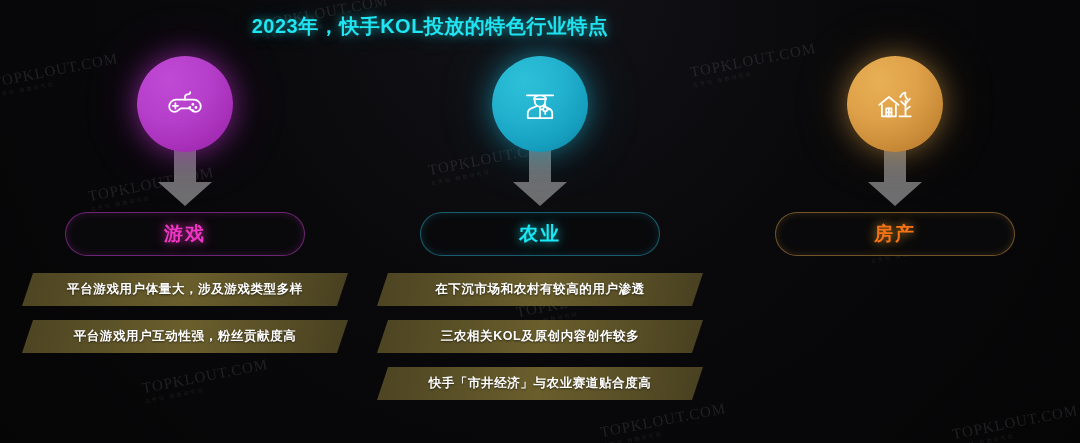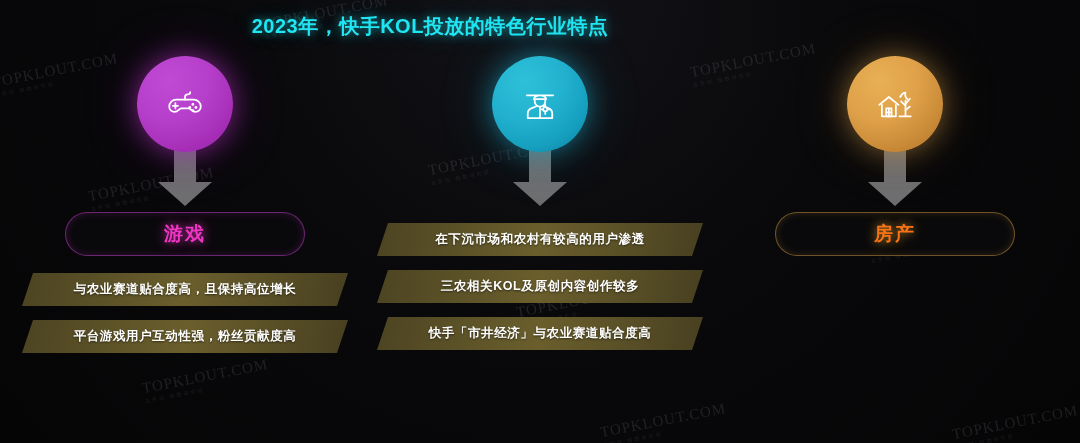--- a/index.html
+++ b/index.html
@@ -251,21 +251,21 @@
       <div class="arrow">
         <svg viewBox="0 0 58 62">
           <path d="M18 0 H40 V38 H56 L29 62 L2 38 H18 Z" fill="#6e6e70"></path>
         </svg>
       </div>
       <div class="pill p-game">
         <span class="pill-label lbl-game">游戏</span>
       </div>
       <div class="bars">
         <div class="bar">
-          <span class="bar-text">与农业赛道贴合度高，且保持高位增长</span>
+          <span class="bar-text">平台游戏用户体量大，涉及游戏类型多样</span>
         </div>
         <div class="bar">
           <span class="bar-text">平台游戏用户互动性强，粉丝贡献度高</span>
         </div>
       </div>
     </div>
 
     <div class="column">
       <div class="circle-wrap">
         <div class="circle c-agri">
@@ -276,20 +276,23 @@
             <path d="M24 27v13"></path>
             <circle cx="30" cy="30" r="2.4"></circle>
             <path d="M30 26.2v-1.6M30 33.8v1.6M26.8 30h-1.6M33.2 30h1.6"></path>
           </svg>
         </div>
       </div>
       <div class="arrow">
         <svg viewBox="0 0 58 62">
           <path d="M18 0 H40 V38 H56 L29 62 L2 38 H18 Z" fill="#6e6e70"></path>
         </svg>
+      </div>
+      <div class="pill p-agri">
+        <span class="pill-label lbl-agri">农业</span>
       </div>
       <div class="bars">
         <div class="bar">
           <span class="bar-text">在下沉市场和农村有较高的用户渗透</span>
         </div>
         <div class="bar">
           <span class="bar-text">三农相关KOL及原创内容创作较多</span>
         </div>
         <div class="bar">
           <span class="bar-text">快手「市井经济」与农业赛道贴合度高</span>

